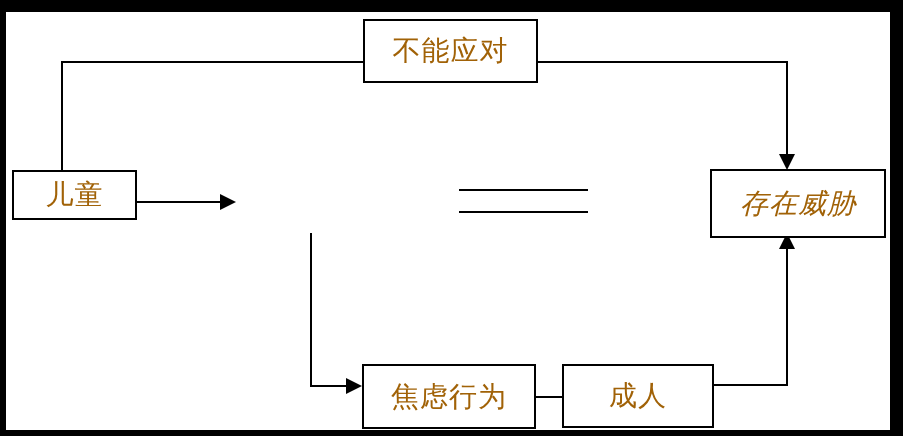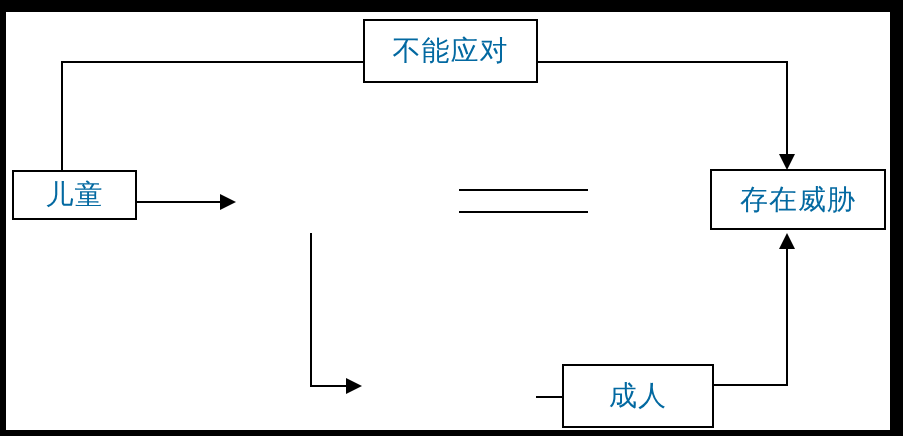--- a/index.html
+++ b/index.html
@@ -14,21 +14,21 @@
   .frame { position: absolute; background: #000000; }
   .node {
     position: absolute;
     box-sizing: border-box;
     border: 2px solid #000000;
     background: #ffffff;
     display: flex;
     align-items: center;
     justify-content: center;
     font-size: 28px;
-    color: #0369a1;
+    color: #a16207;
     letter-spacing: 1px;
     white-space: nowrap;
   }
   .seg { position: absolute; background: #000000; }
   .arr { position: absolute; width: 0; height: 0; }
   .arr.right { border-top: 8px solid transparent; border-bottom: 8px solid transparent; border-left: 16px solid #000000; }
   .arr.down  { border-left: 8px solid transparent; border-right: 8px solid transparent; border-top: 16px solid #000000; }
   .arr.up    { border-left: 8px solid transparent; border-right: 8px solid transparent; border-bottom: 16px solid #000000; }
 </style>
 </head>
@@ -68,22 +68,25 @@
 
   <div class="node" style="left:363px; top:19px; width:175px; height:64px;">
     <span>不能应对</span>
   </div>
 
   <div class="node" style="left:12px; top:170px; width:125px; height:50px;">
     <span>儿童</span>
   </div>
 
 
-  <div class="node" style="left:710px; top:169px; width:176px; height:61px;">
+  <div class="node" style="left:710px; top:169px; width:176px; height:69px;font-style:italic;">
     <span>存在威胁</span>
   </div>
 
+  <div class="node" style="left:362px; top:364px; width:174px; height:65px;">
+    <span>焦虑行为</span>
+  </div>
 
   <div class="node" style="left:562px; top:364px; width:152px; height:64px;">
     <span>成人</span>
   </div>
 
 </div>
 
 </body></html>

